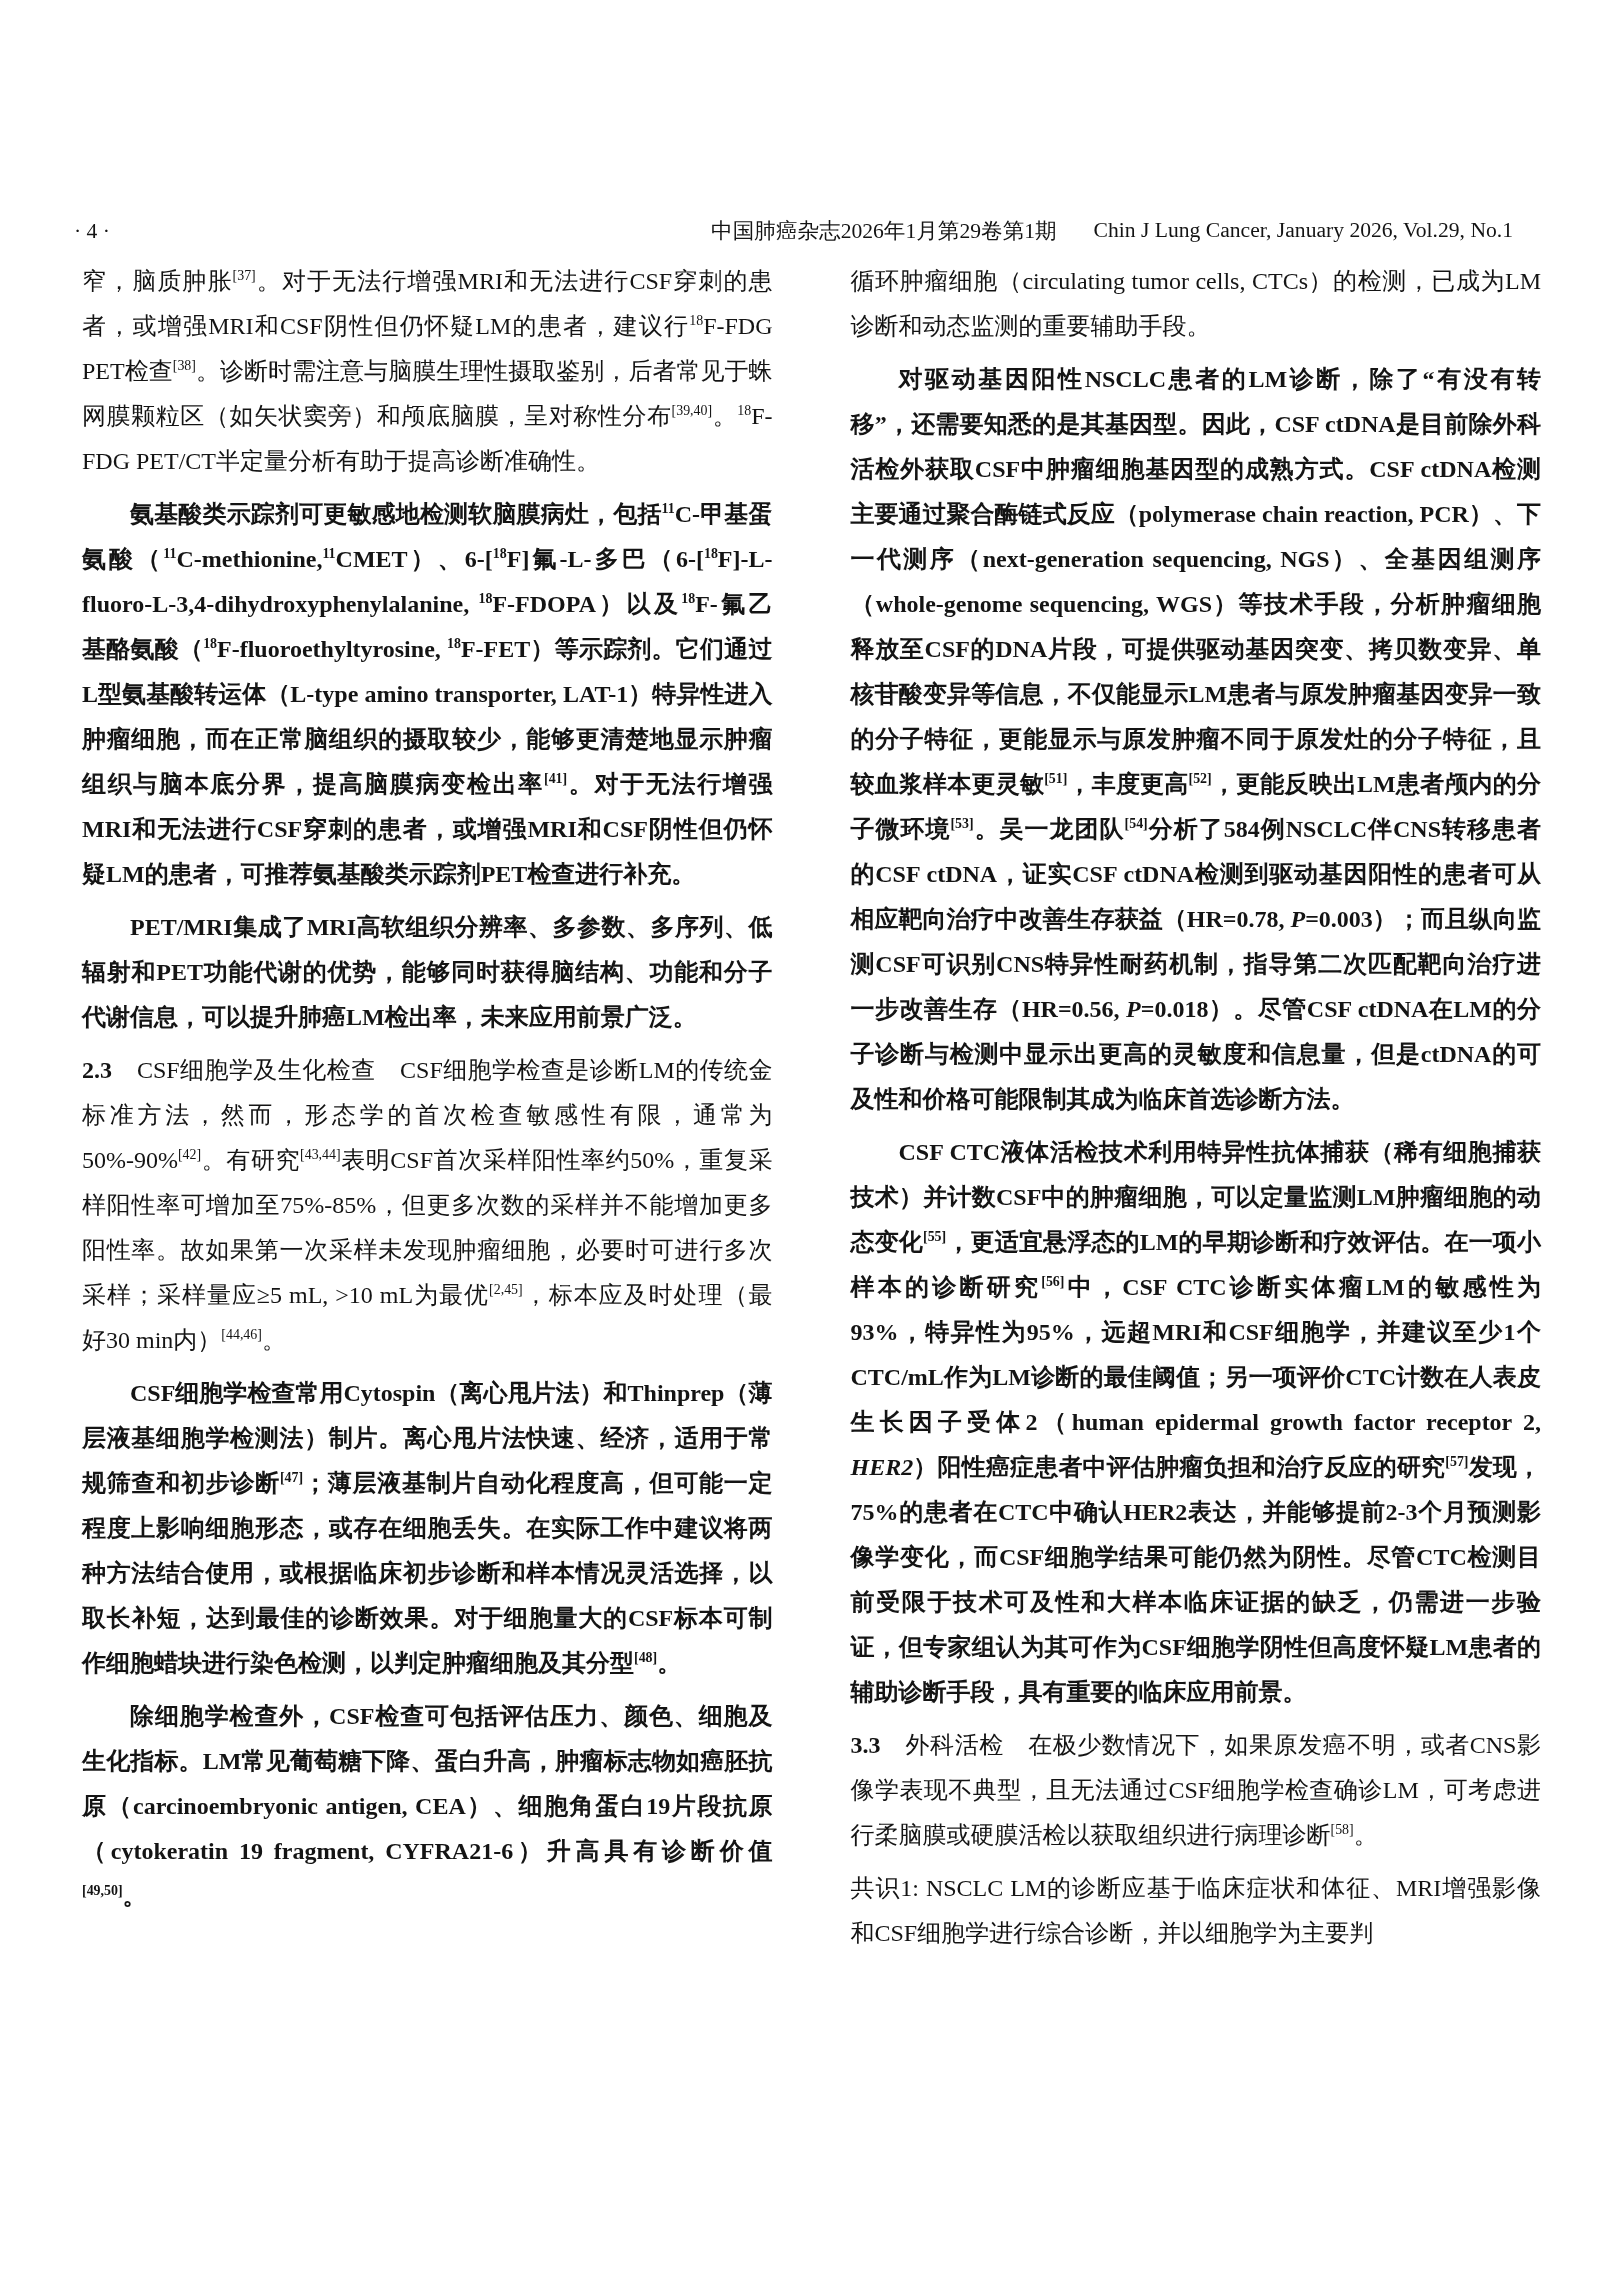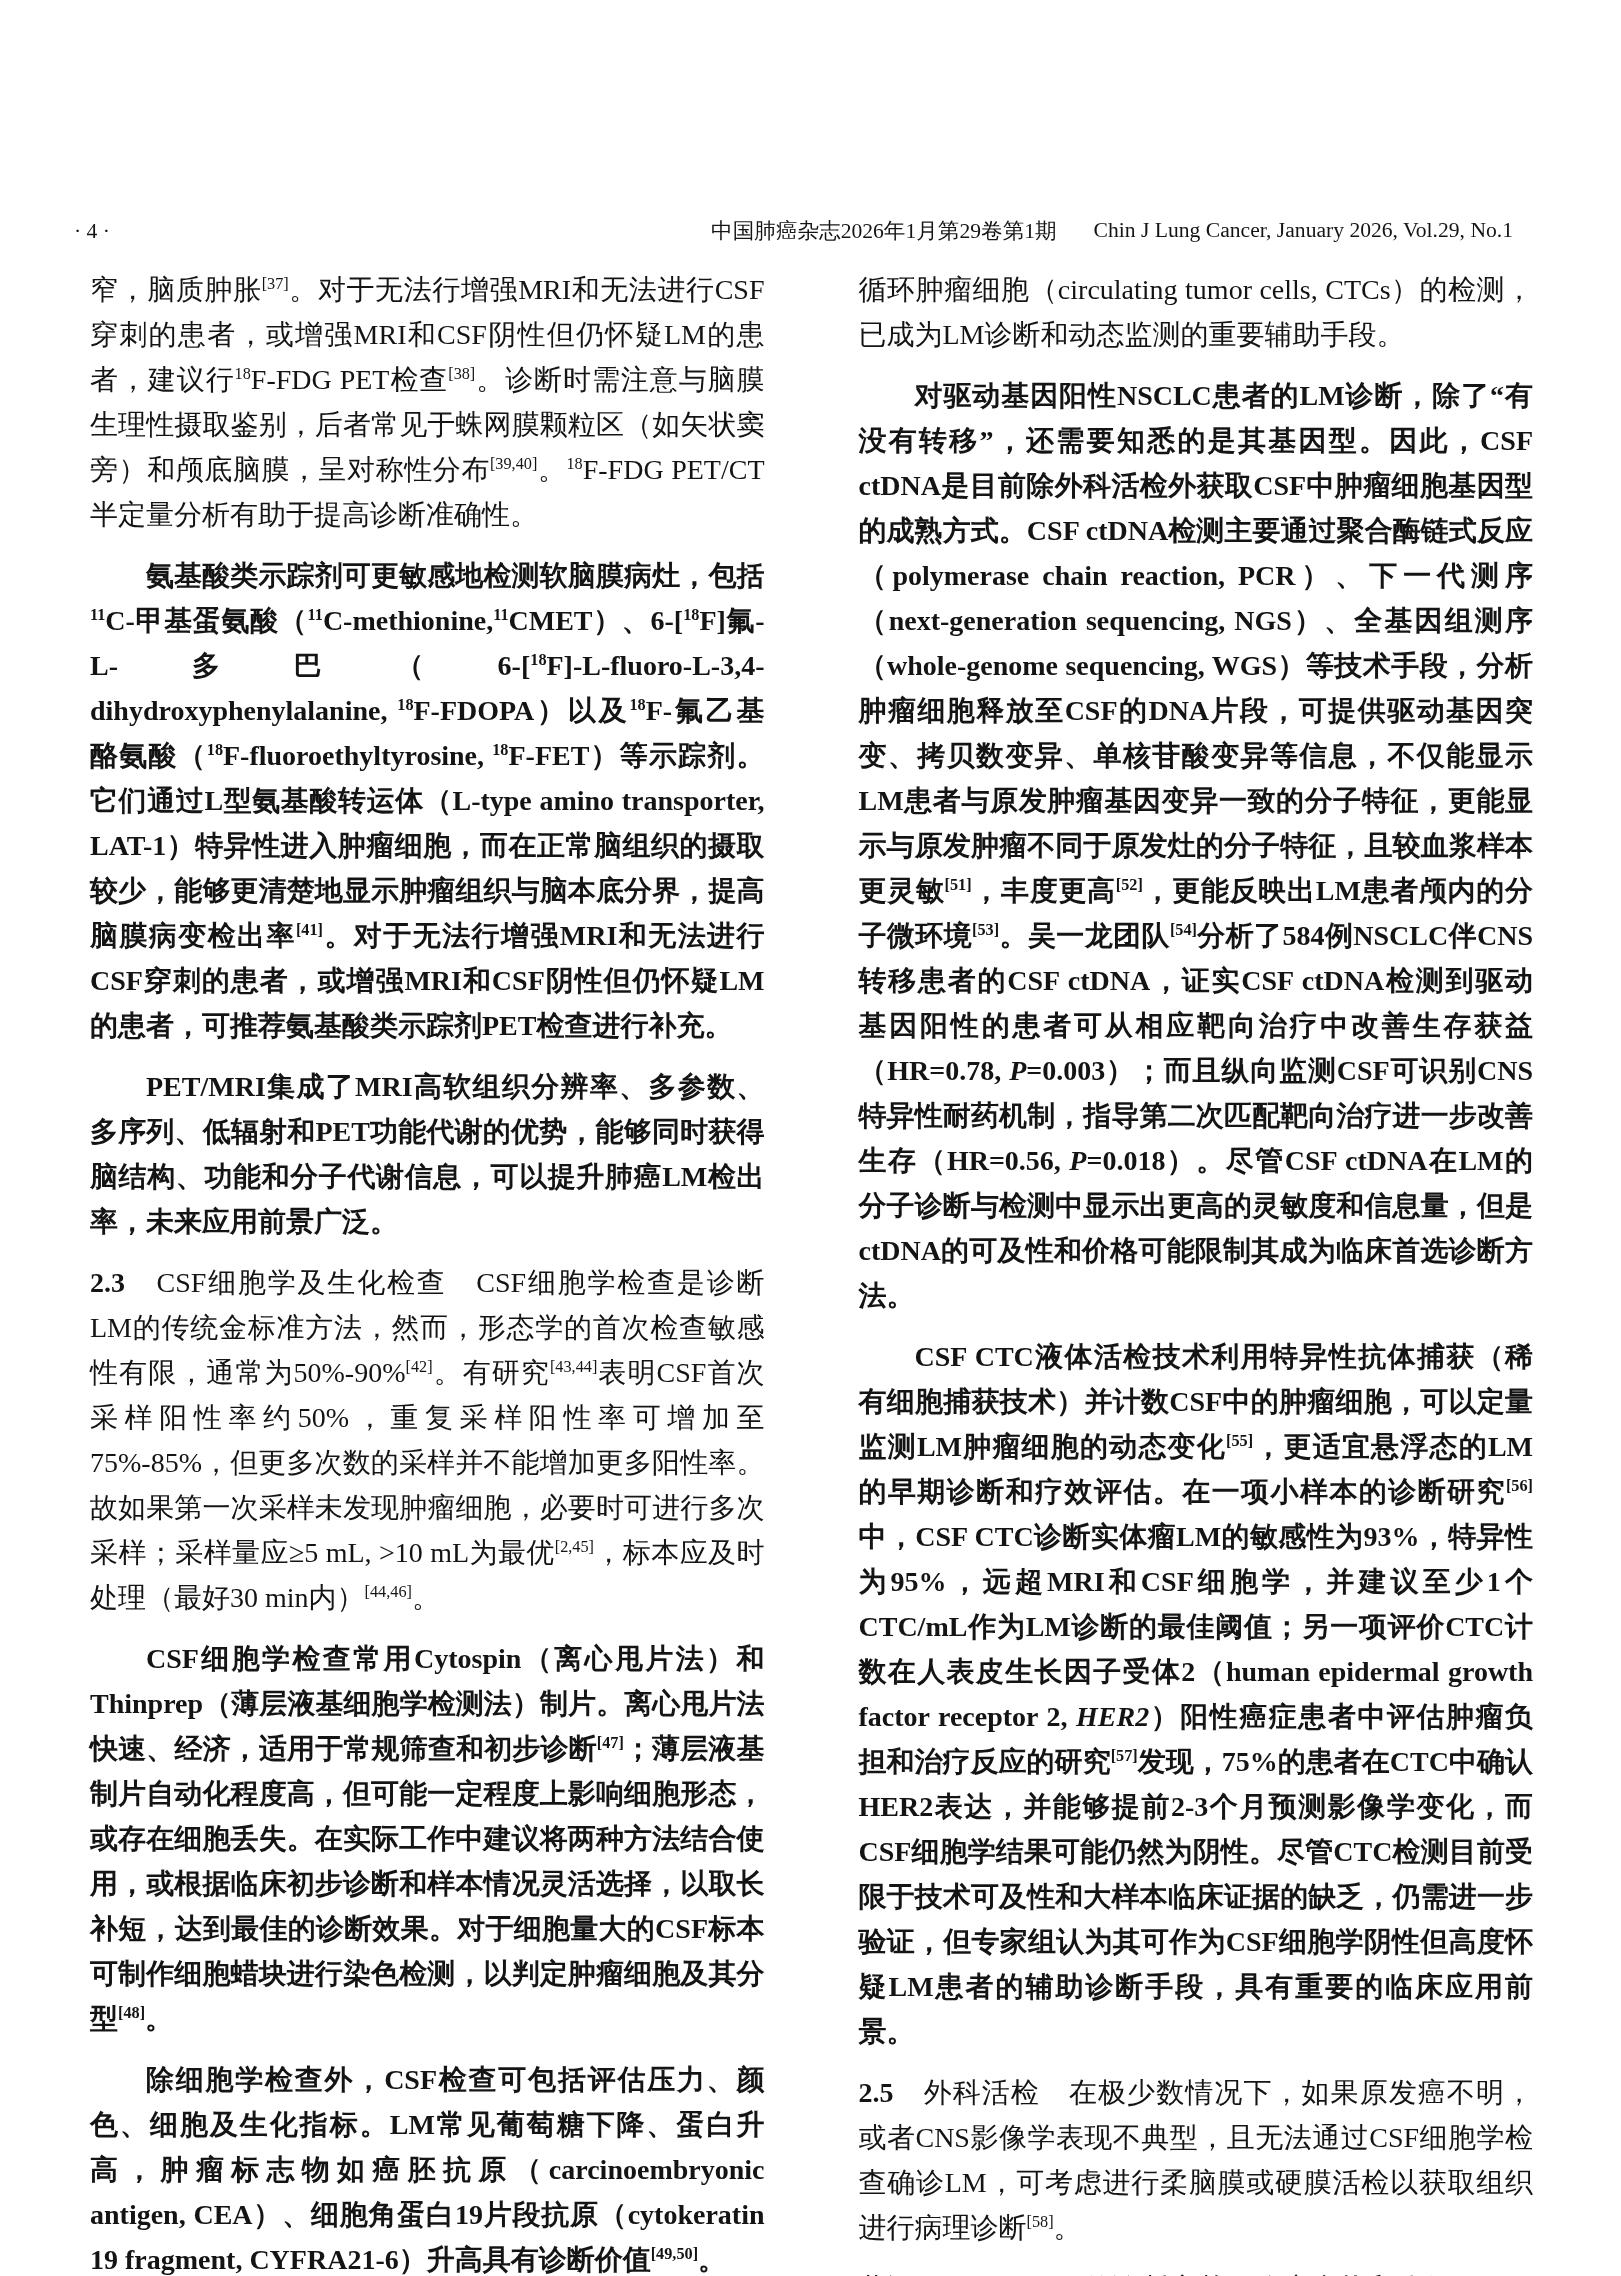--- a/index.html
+++ b/index.html
@@ -20,22 +20,22 @@
     white-space:nowrap;
   }
   .running-head { display:inline-flex; gap:37px;align-items:center; }
   .body-columns {
     position:absolute;
     top:251px; left:74px; width:1475px;
     display:flex; gap:62px;
   }
   .col { flex:1; min-width:0; }
   p.para {
-    margin:16px; padding:0;
-    font-size:28px;
+    margin:8px; padding:0;
+    font-size:24px;
     line-height:45px;
     text-align:justify;
     word-break:break-word;
   }
   p.para.indent { text-indent:2em;font-weight:bold; }
   p.para.bold { font-weight:normal; }
   .b { font-weight:bold; }
   .i { font-style:italic; }
   sup.ref {
     font-size:0.58em;
@@ -62,19 +62,19 @@
         <p class="para indent"><span>氨基酸类示踪剂可更敏感地检测软脑膜病灶，包括</span><sup class="ref">11</sup><span>C-甲基蛋氨酸（</span><sup class="ref">11</sup><span>C-methionine,</span><sup class="ref">11</sup><span>CMET）、6-[</span><sup class="ref">18</sup><span>F]氟-L-多巴（6-[</span><sup class="ref">18</sup><span>F]-L-fluoro-L-3,4-dihydroxyphenylalanine, </span><sup class="ref">18</sup><span>F-FDOPA）以及</span><sup class="ref">18</sup><span>F-氟乙基酪氨酸（</span><sup class="ref">18</sup><span>F-fluoroethyltyrosine, </span><sup class="ref">18</sup><span>F-FET）等示踪剂。它们通过L型氨基酸转运体（L-type amino transporter, LAT-1）特异性进入肿瘤细胞，而在正常脑组织的摄取较少，能够更清楚地显示肿瘤组织与脑本底分界，提高脑膜病变检出率</span><sup class="ref">[41]</sup><span>。对于无法行增强MRI和无法进行CSF穿刺的患者，或增强MRI和CSF阴性但仍怀疑LM的患者，可推荐氨基酸类示踪剂PET检查进行补充。</span></p>
         <p class="para indent"><span>PET/MRI集成了MRI高软组织分辨率、多参数、多序列、低辐射和PET功能代谢的优势，能够同时获得脑结构、功能和分子代谢信息，可以提升肺癌LM检出率，未来应用前景广泛。</span></p>
         <p class="para"><span class="b">2.3</span><span>　CSF细胞学及生化检查　CSF细胞学检查是诊断LM的传统金标准方法，然而，形态学的首次检查敏感性有限，通常为50%-90%</span><sup class="ref">[42]</sup><span>。有研究</span><sup class="ref">[43,44]</sup><span>表明CSF首次采样阳性率约50%，重复采样阳性率可增加至75%-85%，但更多次数的采样并不能增加更多阳性率。故如果第一次采样未发现肿瘤细胞，必要时可进行多次采样；采样量应≥5 mL, &gt;10 mL为最优</span><sup class="ref">[2,45]</sup><span>，标本应及时处理（最好30 min内）</span><sup class="ref">[44,46]</sup><span>。</span></p>
         <p class="para indent"><span>CSF细胞学检查常用Cytospin（离心甩片法）和Thinprep（薄层液基细胞学检测法）制片。离心甩片法快速、经济，适用于常规筛查和初步诊断</span><sup class="ref">[47]</sup><span>；薄层液基制片自动化程度高，但可能一定程度上影响细胞形态，或存在细胞丢失。在实际工作中建议将两种方法结合使用，或根据临床初步诊断和样本情况灵活选择，以取长补短，达到最佳的诊断效果。对于细胞量大的CSF标本可制作细胞蜡块进行染色检测，以判定肿瘤细胞及其分型</span><sup class="ref">[48]</sup><span>。</span></p>
         <p class="para indent"><span>除细胞学检查外，CSF检查可包括评估压力、颜色、细胞及生化指标。LM常见葡萄糖下降、蛋白升高，肿瘤标志物如癌胚抗原（carcinoembryonic antigen, CEA）、细胞角蛋白19片段抗原（cytokeratin 19 fragment, CYFRA21-6）升高具有诊断价值</span><sup class="ref">[49,50]</sup><span>。</span></p>
       </div>
     <div class="col">
         <p class="para"><span>循环肿瘤细胞（circulating tumor cells, CTCs）的检测，已成为LM诊断和动态监测的重要辅助手段。</span></p>
         <p class="para indent"><span>对驱动基因阳性NSCLC患者的LM诊断，除了“有没有转移”，还需要知悉的是其基因型。因此，CSF ctDNA是目前除外科活检外获取CSF中肿瘤细胞基因型的成熟方式。CSF ctDNA检测主要通过聚合酶链式反应（polymerase chain reaction, PCR）、下一代测序（next-generation sequencing, NGS）、全基因组测序（whole-genome sequencing, WGS）等技术手段，分析肿瘤细胞释放至CSF的DNA片段，可提供驱动基因突变、拷贝数变异、单核苷酸变异等信息，不仅能显示LM患者与原发肿瘤基因变异一致的分子特征，更能显示与原发肿瘤不同于原发灶的分子特征，且较血浆样本更灵敏</span><sup class="ref">[51]</sup><span>，丰度更高</span><sup class="ref">[52]</sup><span>，更能反映出LM患者颅内的分子微环境</span><sup class="ref">[53]</sup><span>。吴一龙团队</span><sup class="ref">[54]</sup><span>分析了584例NSCLC伴CNS转移患者的CSF ctDNA，证实CSF ctDNA检测到驱动基因阳性的患者可从相应靶向治疗中改善生存获益（HR=0.78, </span><span class="i">P</span><span>=0.003）；而且纵向监测CSF可识别CNS特异性耐药机制，指导第二次匹配靶向治疗进一步改善生存（HR=0.56, </span><span class="i">P</span><span>=0.018）。尽管CSF ctDNA在LM的分子诊断与检测中显示出更高的灵敏度和信息量，但是ctDNA的可及性和价格可能限制其成为临床首选诊断方法。</span></p>
         <p class="para indent"><span>CSF CTC液体活检技术利用特异性抗体捕获（稀有细胞捕获技术）并计数CSF中的肿瘤细胞，可以定量监测LM肿瘤细胞的动态变化</span><sup class="ref">[55]</sup><span>，更适宜悬浮态的LM的早期诊断和疗效评估。在一项小样本的诊断研究</span><sup class="ref">[56]</sup><span>中，CSF CTC诊断实体瘤LM的敏感性为93%，特异性为95%，远超MRI和CSF细胞学，并建议至少1个CTC/mL作为LM诊断的最佳阈值；另一项评价CTC计数在人表皮生长因子受体2（human epidermal growth factor receptor 2, </span><span class="i">HER2</span><span>）阳性癌症患者中评估肿瘤负担和治疗反应的研究</span><sup class="ref">[57]</sup><span>发现，75%的患者在CTC中确认HER2表达，并能够提前2-3个月预测影像学变化，而CSF细胞学结果可能仍然为阴性。尽管CTC检测目前受限于技术可及性和大样本临床证据的缺乏，仍需进一步验证，但专家组认为其可作为CSF细胞学阴性但高度怀疑LM患者的辅助诊断手段，具有重要的临床应用前景。</span></p>
-        <p class="para"><span class="b">2.5</span><span>　外科活检　在极少数情况下，如果原发癌不明，或者CNS影像学表现不典型，且无法通过CSF细胞学检查确诊LM，可考虑进行柔脑膜或硬膜活检以获取组织进行病理诊断</span><sup class="ref">[58]</sup><span>。</span></p>
+        <p class="para"><span class="b">3.3</span><span>　外科活检　在极少数情况下，如果原发癌不明，或者CNS影像学表现不典型，且无法通过CSF细胞学检查确诊LM，可考虑进行柔脑膜或硬膜活检以获取组织进行病理诊断</span><sup class="ref">[58]</sup><span>。</span></p>
         <p class="para bold"><span>共识1: NSCLC LM的诊断应基于临床症状和体征、MRI增强影像和CSF细胞学进行综合诊断，并以细胞学为主要判</span></p>
       </div>
   </div>
 
 </div>
 
 
 </body></html>

